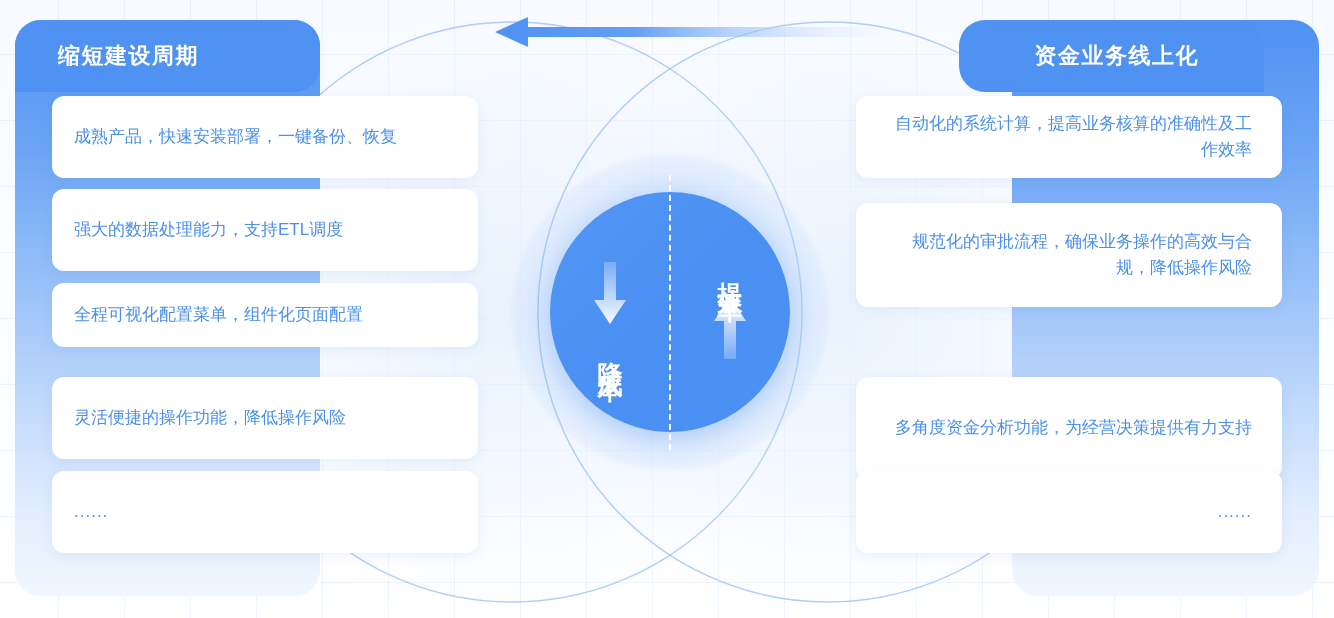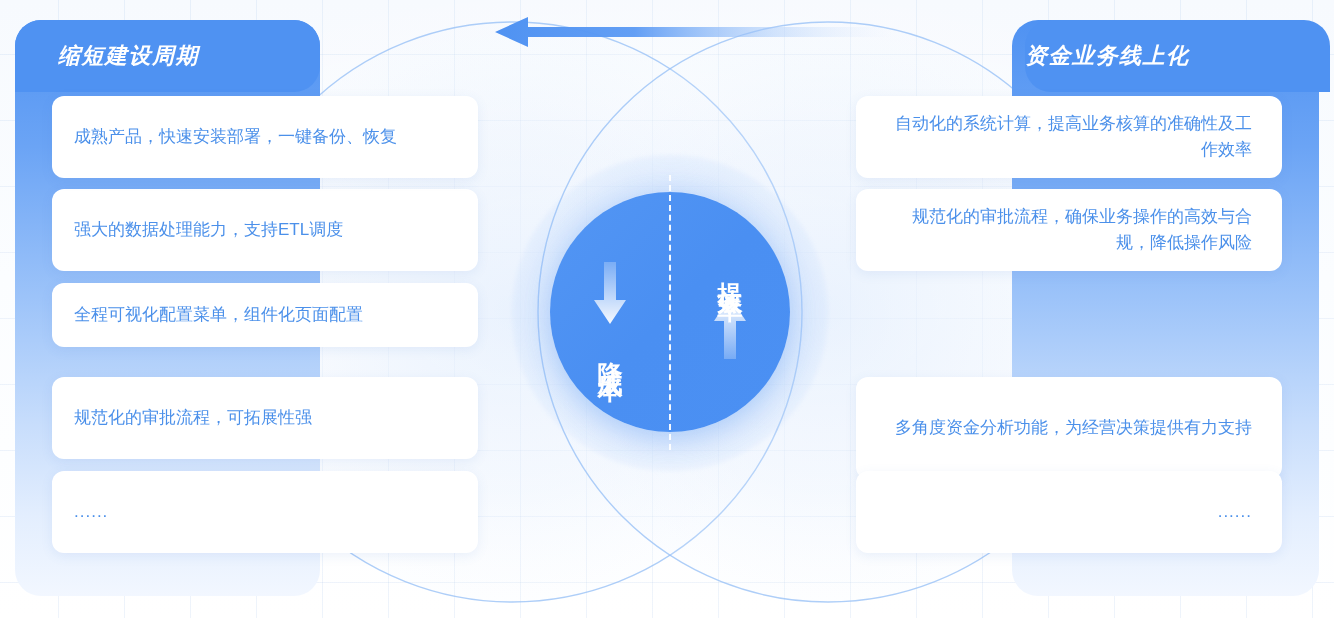--- a/index.html
+++ b/index.html
@@ -51,31 +51,31 @@
   .hdr {
     position:absolute;
     width:305px; height:72px;
     background:#4f92f2;
     color:#ffffff;
     font-size:22px;
     font-weight:bold;
     letter-spacing:1.5px;
     display:flex;
     align-items:center;
-    font-style:italic;
   }
   #hdr-left {
     left:15px; top:20px;
     border-radius:26px 26px 26px 0;
     justify-content:flex-start;
     padding-left:43px;
   }
   #hdr-right {
-    left:1025px; top:20px; width:305px;
+    left:959px; top:20px; width:305px;
     border-radius:26px 26px 0 26px;
+    justify-content:flex-end;
     padding-right:65px;
   }
 
   
   .card {
     position:absolute;
     background:#ffffff;
     border-radius:12px;
     box-shadow:0 3px 12px rgba(80,130,210,.10);
     display:flex;
@@ -190,30 +190,30 @@
   <div class="card card-left" style="top:189px;height:82px">
     <span>强大的数据处理能力，支持ETL调度</span>
   </div>
   <div class="card card-left" style="top:96px;height:82px">
     <span>成熟产品，快速安装部署，一键备份、恢复</span>
   </div>
   <div class="card card-left" style="top:283px;height:64px">
     <span>全程可视化配置菜单，组件化页面配置</span>
   </div>
   <div class="card card-left" style="top:377px;height:82px">
-    <span>规范化的审批流程，可拓展性强</span>
+    <span>灵活便捷的操作功能，降低操作风险</span>
   </div>
   <div class="card card-left" style="top:471px;height:82px">
     <span class="dots">......</span>
   </div>
 
   <div class="card card-right" style="top:96px;height:82px">
     <span>自动化的系统计算，提高业务核算的准确性及工作效率</span>
   </div>
-  <div class="card card-right" style="top:189px;height:82px">
+  <div class="card card-right" style="top:203px;height:104px">
     <span>规范化的审批流程，确保业务操作的高效与合规，降低操作风险</span>
   </div>
   <div class="card card-right" style="top:377px;height:102px">
     <span>多角度资金分析功能，为经营决策提供有力支持</span>
   </div>
   <div class="card card-right" style="top:471px;height:82px">
     <span class="dots">......</span>
   </div>
 
   <div id="glow"></div>

